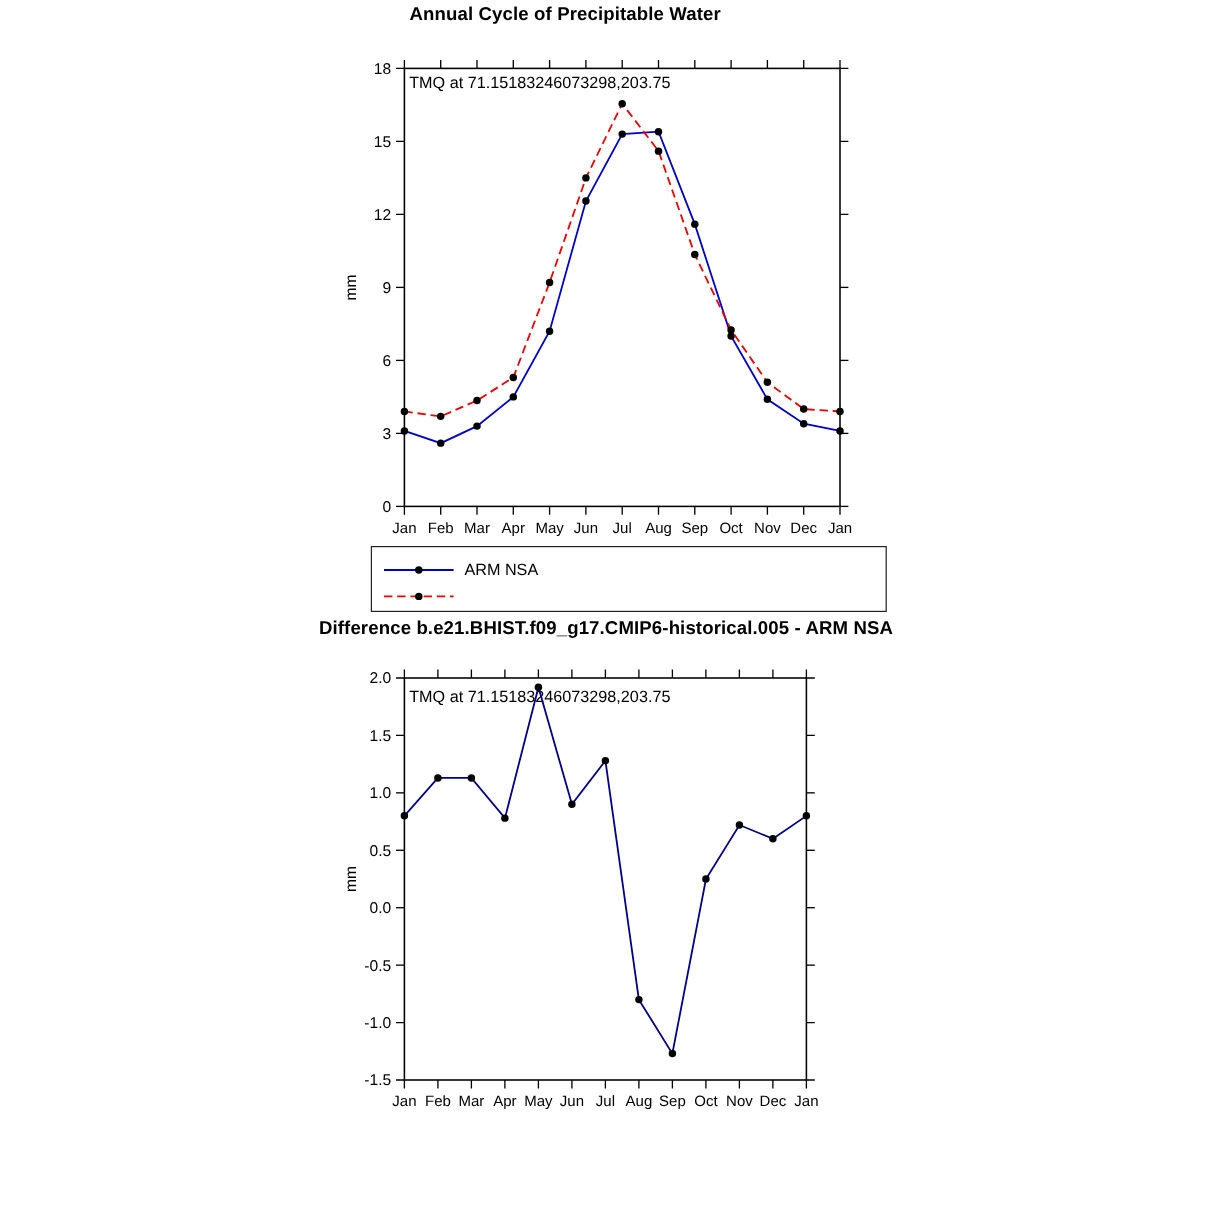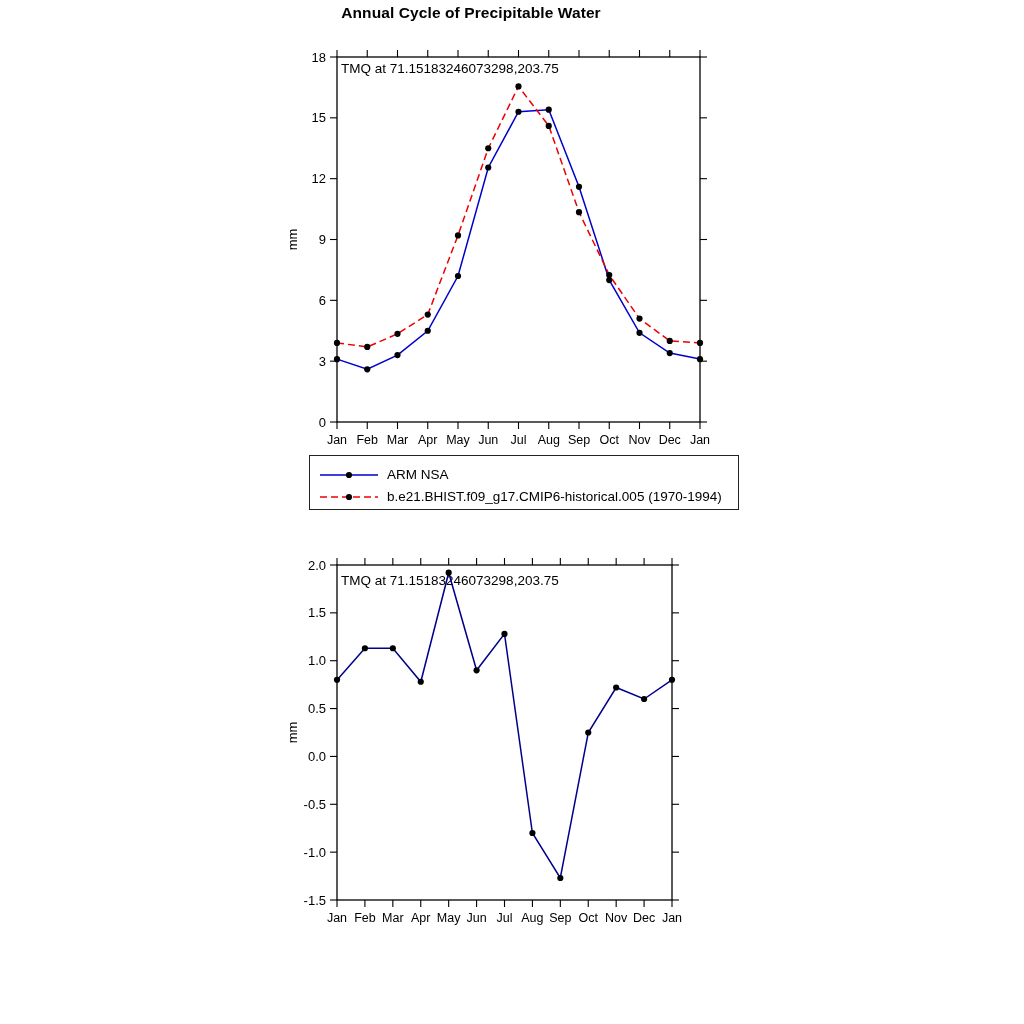--- a/index.html
+++ b/index.html
@@ -160,24 +160,24 @@
           <line x1="2" y1="7" x2="60" y2="7" stroke="#0000cc" stroke-width="1.5" stroke-dasharray="none"></line>
           <circle cx="31" cy="7" r="3.1" fill="#000000"></circle>
         </svg>
       <span class="legend-label">ARM NSA</span>
     </div>
     <div class="legend-row">
       <svg width="62" height="14">
           <line x1="2" y1="7" x2="60" y2="7" stroke="#ee0000" stroke-width="1.5" stroke-dasharray="7,4"></line>
           <circle cx="31" cy="7" r="3.1" fill="#000000"></circle>
         </svg>
-      <span class="legend-label">b.e21.BHIST.f09_g17.CMIP6-historical.005 (1970-1994)</span>
     </div>
   </div>
 
+  <div class="chart-title" style="top: 515px; width: 1010px;">Difference b.e21.BHIST.f09_g17.CMIP6-historical.005 - ARM NSA</div>
 
   <div class="chart-subtitle" style="left: 341px; top: 541px;">TMQ at 71.15183246073298,203.75</div>
 
   <svg id="svg-diff" class="chart-svg" style="left: 270px; top: 556px;" width="480" height="380">
       <rect x="67" y="9" width="335" height="335" fill="none" stroke="#000" stroke-width="1.3"></rect>
       <line x1="67" y1="344" x2="60" y2="344" stroke="#000" stroke-width="1.1"></line>
       <line x1="402" y1="344" x2="409" y2="344" stroke="#000" stroke-width="1.1"></line>
       <text x="56" y="348.5" text-anchor="end" font-size="13">-1.5</text>
       <line x1="67" y1="296.14285714285717" x2="60" y2="296.14285714285717" stroke="#000" stroke-width="1.1"></line>
       <line x1="402" y1="296.14285714285717" x2="409" y2="296.14285714285717" stroke="#000" stroke-width="1.1"></line>

